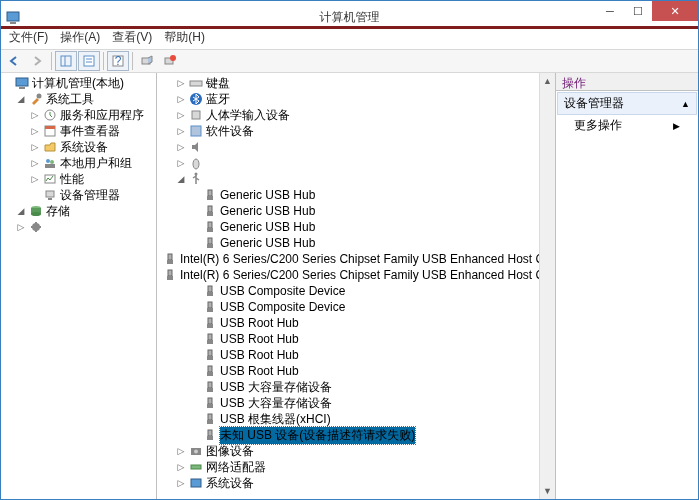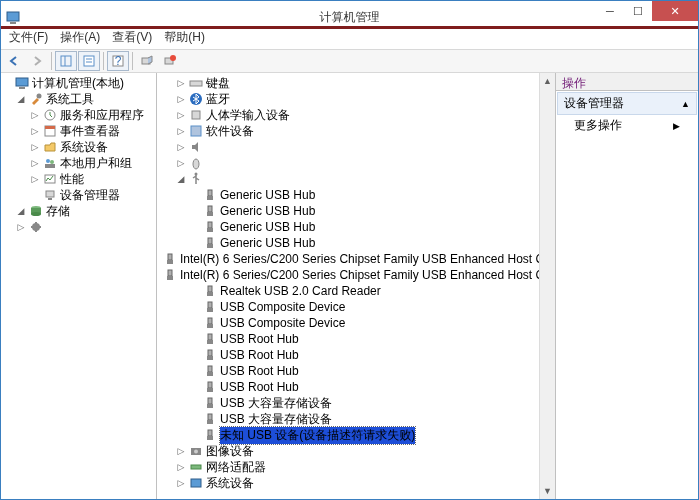--- a/index.html
+++ b/index.html
@@ -20,21 +20,21 @@
 .pane{border-right:1px solid #c0c0c0;overflow:hidden;position:relative}
 .pane.left{width:156px}
 .pane.mid{flex:1}
 .pane.right{width:142px;border-right:none}
 .tree{padding:2px 0}
 .trow{display:flex;align-items:center;height:16px;white-space:nowrap}
 .ind{display:inline-block;width:14px}
 .exp{width:12px;height:12px;display:inline-flex;align-items:center;justify-content:center;color:#666;font-size:9px;margin-right:1px}
 .ico{width:16px;height:16px;display:inline-flex;align-items:center;justify-content:center;margin-right:2px;flex-shrink:0}
 .lbl{color:#000}
-.sel{background:#1d4ed8;outline:1px dotted #666}
+.sel{background:#0369a1;outline:1px dotted #666}
 .actions-hdr{height:18px;background:#f0f0f0;border-bottom:1px solid #c0c0c0;padding:2px 6px;font-weight:normal;color:#701a75}
 .actions-sub{background:#eaf1fa;border:1px solid #c9d8eb;padding:2px 6px;display:flex;justify-content:space-between;align-items:center;margin:1px}
 .actions-item{padding:1px 18px;display:flex;justify-content:space-between;align-items:center}
 .scrollbar{position:absolute;right:0;top:0;bottom:0;width:16px;background:#f0f0f0;border-left:1px solid #dcdcdc}
 .scroll-arrow{height:16px;display:flex;align-items:center;justify-content:center;color:#606060;font-size:9px}
 svg{display:block}
 </style>
 </head>
 <body>
 
@@ -373,32 +373,20 @@
         <div class="trow">
           <span class="ind"></span>
           <span class="ind"></span>
           <span class="exp"></span>
           <span class="ico">
             <svg width="14" height="14">
               <rect x="5" y="2" width="4" height="6" fill="#b0b0b0" stroke="#666"></rect>
               <rect x="4" y="8" width="6" height="4" fill="#888"></rect>
             </svg>
           </span>
-          <span class="lbl">Realtek USB 2.0 Card Reader</span>
-        </div>
-        <div class="trow">
-          <span class="ind"></span>
-          <span class="ind"></span>
-          <span class="exp"></span>
-          <span class="ico">
-            <svg width="14" height="14">
-              <rect x="5" y="2" width="4" height="6" fill="#b0b0b0" stroke="#666"></rect>
-              <rect x="4" y="8" width="6" height="4" fill="#888"></rect>
-            </svg>
-          </span>
           <span class="lbl">USB Composite Device</span>
         </div>
         <div class="trow">
           <span class="ind"></span>
           <span class="ind"></span>
           <span class="exp"></span>
           <span class="ico">
             <svg width="14" height="14">
               <rect x="5" y="2" width="4" height="6" fill="#b0b0b0" stroke="#666"></rect>
               <rect x="4" y="8" width="6" height="4" fill="#888"></rect>
@@ -470,20 +458,32 @@
           <span class="ind"></span>
           <span class="ind"></span>
           <span class="exp"></span>
           <span class="ico">
             <svg width="14" height="14">
               <rect x="5" y="2" width="4" height="6" fill="#b0b0b0" stroke="#666"></rect>
               <rect x="4" y="8" width="6" height="4" fill="#888"></rect>
             </svg>
           </span>
           <span class="lbl">USB 大容量存储设备</span>
+        </div>
+        <div class="trow">
+          <span class="ind"></span>
+          <span class="ind"></span>
+          <span class="exp"></span>
+          <span class="ico">
+            <svg width="14" height="14">
+              <rect x="5" y="2" width="4" height="6" fill="#b0b0b0" stroke="#666"></rect>
+              <rect x="4" y="8" width="6" height="4" fill="#888"></rect>
+            </svg>
+          </span>
+          <span class="lbl">USB 根集线器(xHCI)</span>
         </div>
         <div class="trow">
           <span class="ind"></span>
           <span class="ind"></span>
           <span class="exp"></span>
           <span class="ico">
             <svg width="14" height="14">
               <rect x="5" y="2" width="4" height="6" fill="#b0b0b0" stroke="#666"></rect>
               <rect x="4" y="8" width="6" height="4" fill="#888"></rect>
             </svg>

